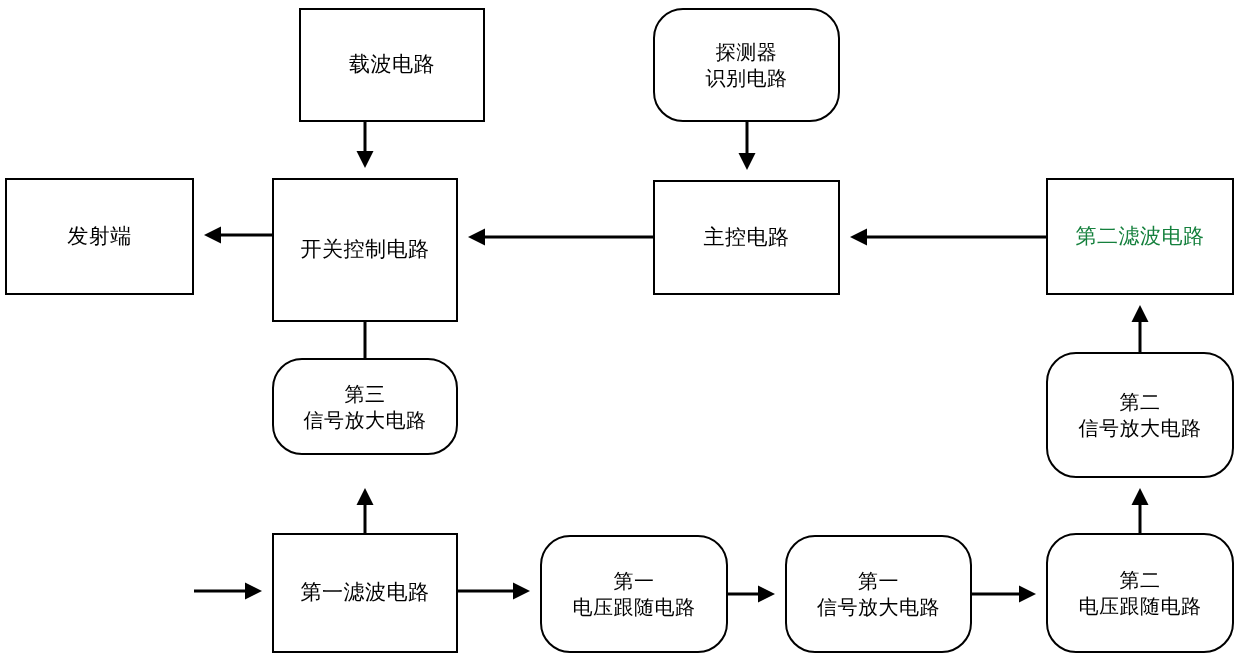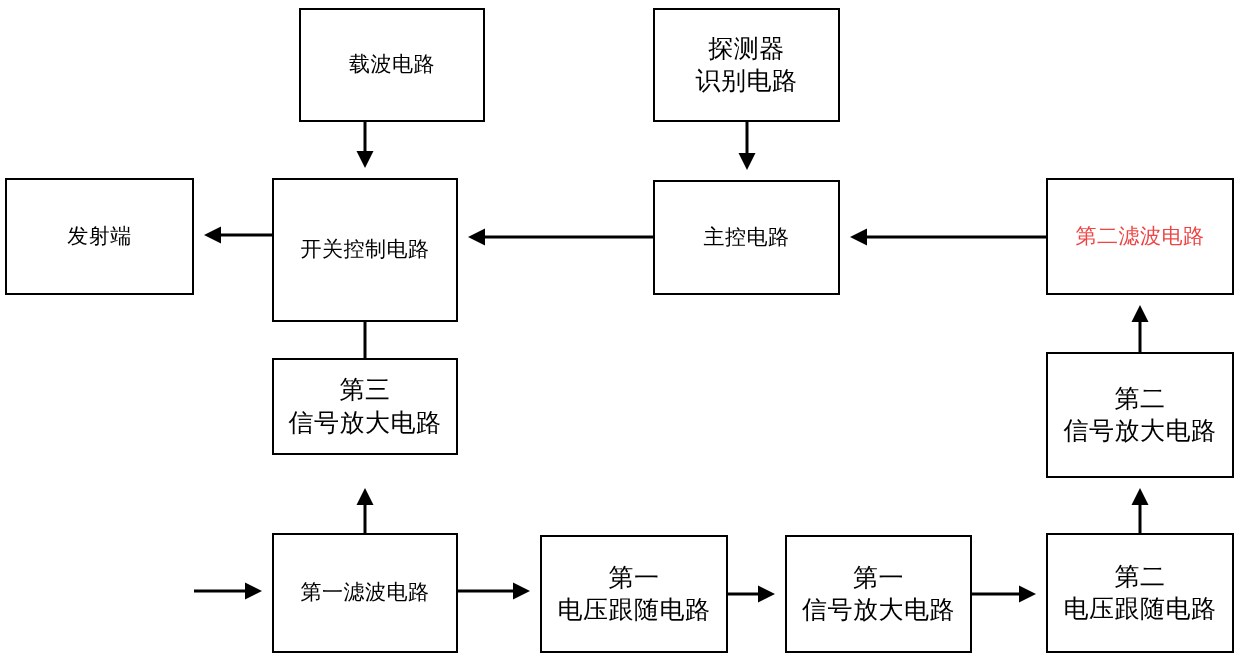--- a/index.html
+++ b/index.html
@@ -38,21 +38,22 @@
     line-height: 1.30;
     letter-spacing: 0.5px;
     z-index: 2;
   }
   .node .label {
     display: block;
     white-space: pre-line;
     padding: 0 4px;
   }
   .node.two-line {
-    font-size: 25px;
+    font-size: 20px;
+    border-radius: 30px;
   }
 </style>
 </head>
 <body>
 
 <div id="diagram-root">
   <svg id="svg-layer" viewBox="0 0 1240 655" xmlns="http://www.w3.org/2000/svg">
       <g>
         <line x1="194" y1="591" x2="252.65" y2="591" stroke="#000000" stroke-width="3"></line>
         <polygon points="262,591 245,582.5 245,599.5" fill="#000000"></polygon>
@@ -115,21 +116,21 @@
     </div>
     <div class="node" style="left: 5px; top: 178px; width: 189px; height: 117px; border-color: rgb(0, 0, 0); background: rgb(255, 255, 255); color: rgb(0, 0, 0);">
       <span class="label">发射端</span>
     </div>
     <div class="node" style="left: 272px; top: 178px; width: 186px; height: 144px; border-color: rgb(0, 0, 0); background: rgb(255, 255, 255); color: rgb(0, 0, 0); justify-content: center;">
       <span class="label">开关控制电路</span>
     </div>
     <div class="node" style="left: 653px; top: 180px; width: 187px; height: 115px; border-color: rgb(0, 0, 0); background: rgb(255, 255, 255); color: rgb(0, 0, 0); align-items: center;">
       <span class="label">主控电路</span>
     </div>
-    <div class="node" style="left: 1046px; top: 178px; width: 188px; height: 117px; border-color: rgb(0, 0, 0); background: rgb(255, 255, 255); color: #ef4444;">
+    <div class="node" style="left: 1046px; top: 178px; width: 188px; height: 117px; border-color: rgb(0, 0, 0); background: rgb(255, 255, 255); color: #15803d;">
       <span class="label">第二滤波电路</span>
     </div>
     <div class="node two-line" style="left: 272px; top: 358px; width: 186px; height: 97px; border-color: rgb(0, 0, 0); background: rgb(255, 255, 255); color: rgb(0, 0, 0);">
       <span class="label">第三
 信号放大电路</span>
     </div>
     <div class="node two-line" style="left: 1046px; top: 352px; width: 188px; height: 126px; border-color: rgb(0, 0, 0); background: rgb(255, 255, 255); color: rgb(0, 0, 0);">
       <span class="label">第二
 信号放大电路</span>
     </div>

